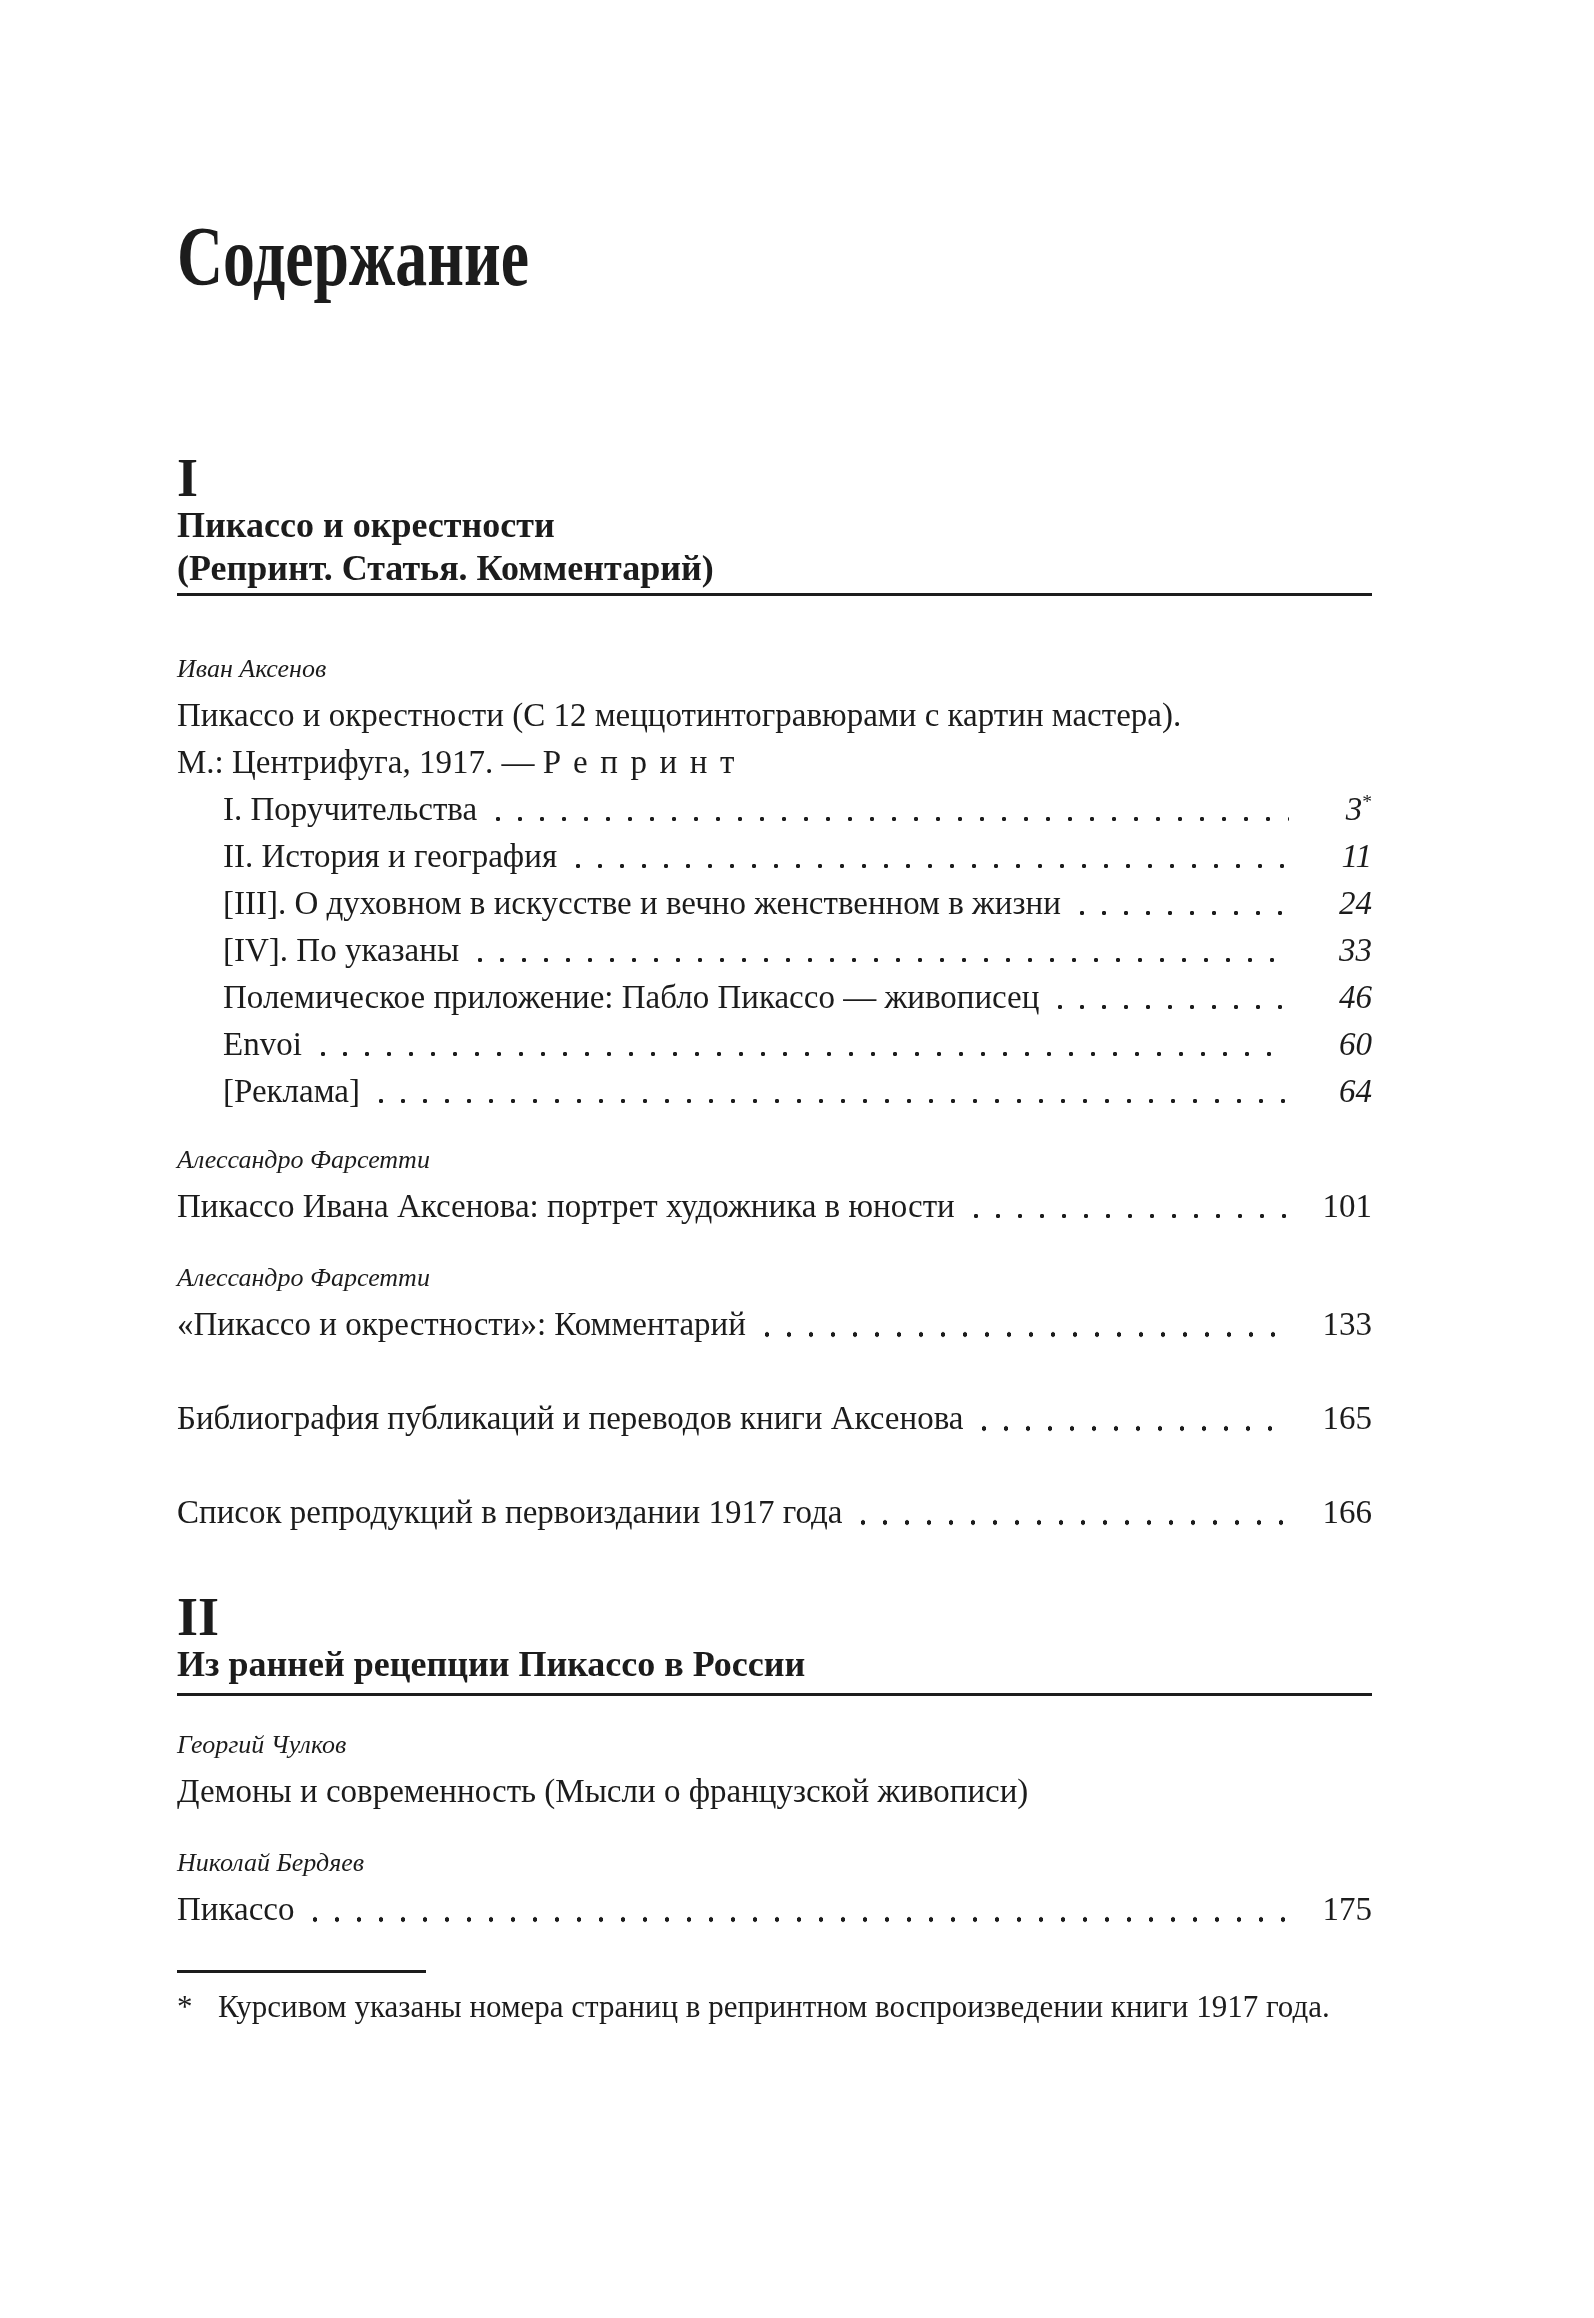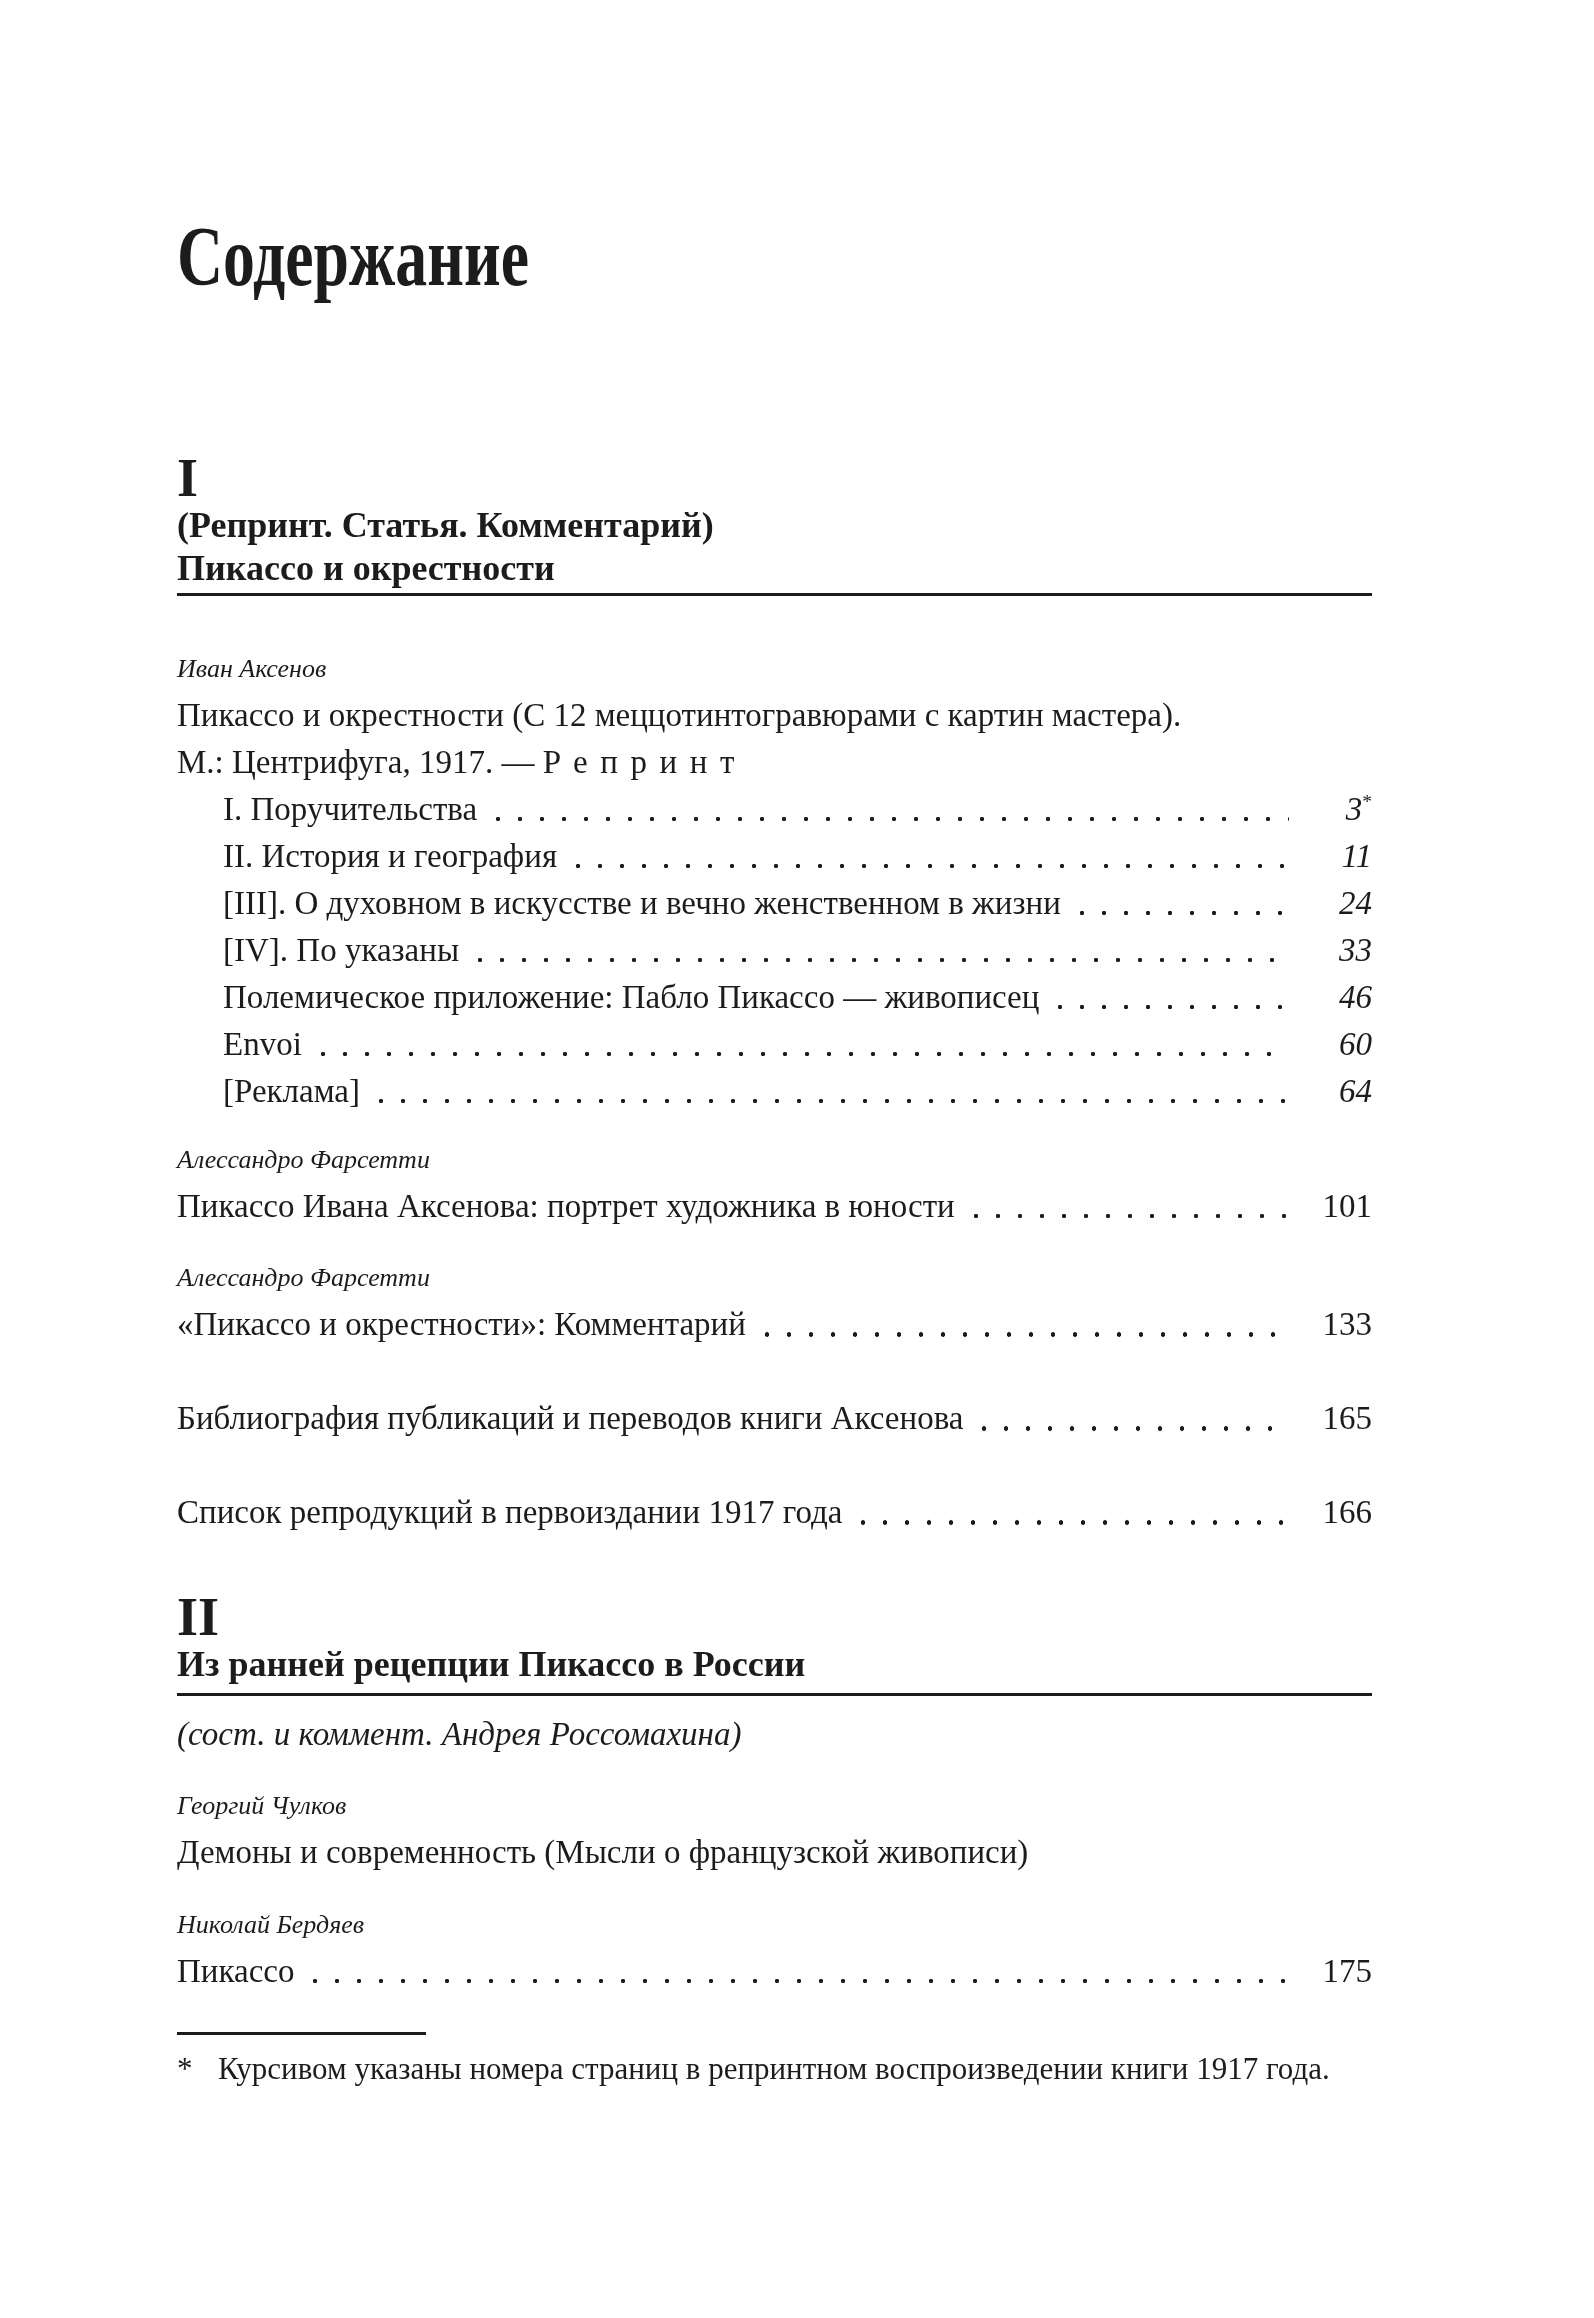--- a/index.html
+++ b/index.html
@@ -129,22 +129,22 @@
 
 <div class="page">
 
   <h1 class="title">
     <span class="squeeze">Содержание</span>
   </h1>
 
   <section class="sec1">
     <div class="section-num">I</div>
     <h2 class="sec-heading">
+      <span class="line">Пикассо и окрестности</span>
       <span class="line">(Репринт. Статья. Комментарий)</span>
-      <span class="line">Пикассо и окрестности</span>
     </h2>
     <hr class="sec-rule">
 
     <div class="group">
       <div class="author g-author1">Иван Аксенов</div>
       <div class="body-line">Пикассо и окрестности (С 12 меццотинтогравюрами с картин мастера).</div>
       <div class="body-line">
         <span>М.: Центрифуга, 1917. — </span><span class="spaced">Репринт</span>
       </div>
 
@@ -217,21 +217,20 @@
       <span class="page-num">166</span>
     </div>
   </section>
 
   <section class="sec2">
     <div class="section-num">II</div>
     <h2 class="sec-heading">
       <span class="line">Из ранней рецепции Пикассо в России</span>
     </h2>
     <hr class="sec-rule">
-    <div class="subtitle">(сост. и коммент. Андрея Россомахина)</div>
 
     <div class="group mt30">
       <div class="author">Георгий Чулков</div>
       <div class="body-line">Демоны и современность (Мысли о французской живописи)</div>
     </div>
 
     <div class="group mt30">
       <div class="author">Николай Бердяев</div>
       <div class="row">
         <span class="label">Пикассо</span>

